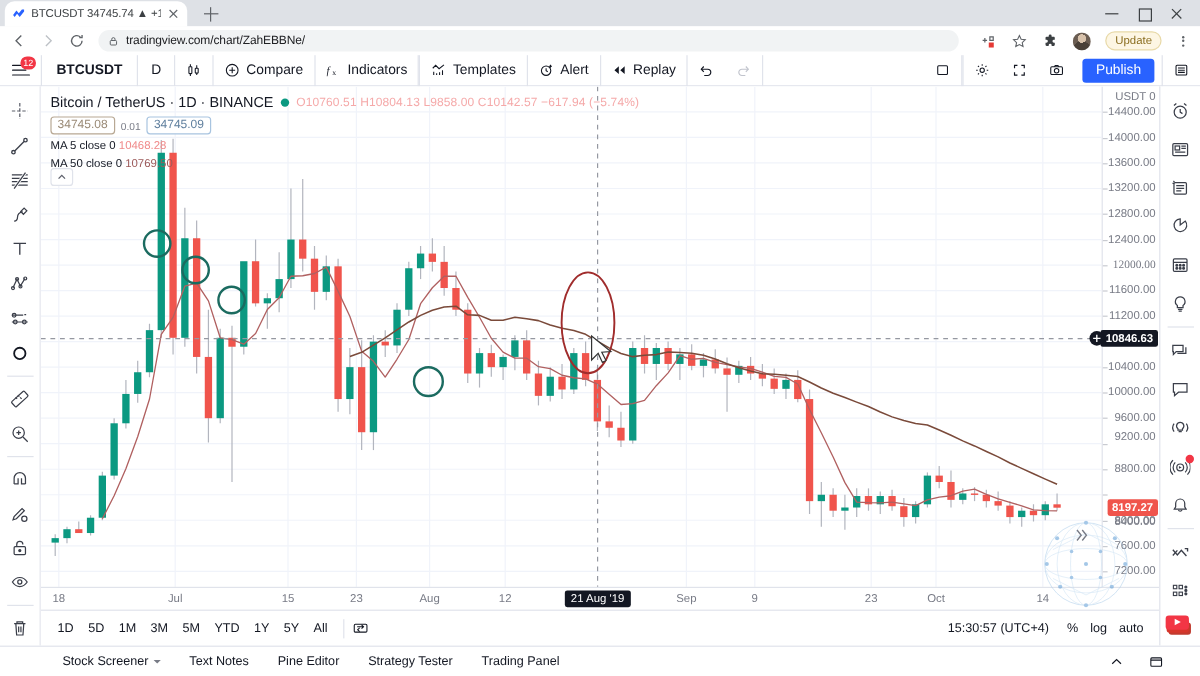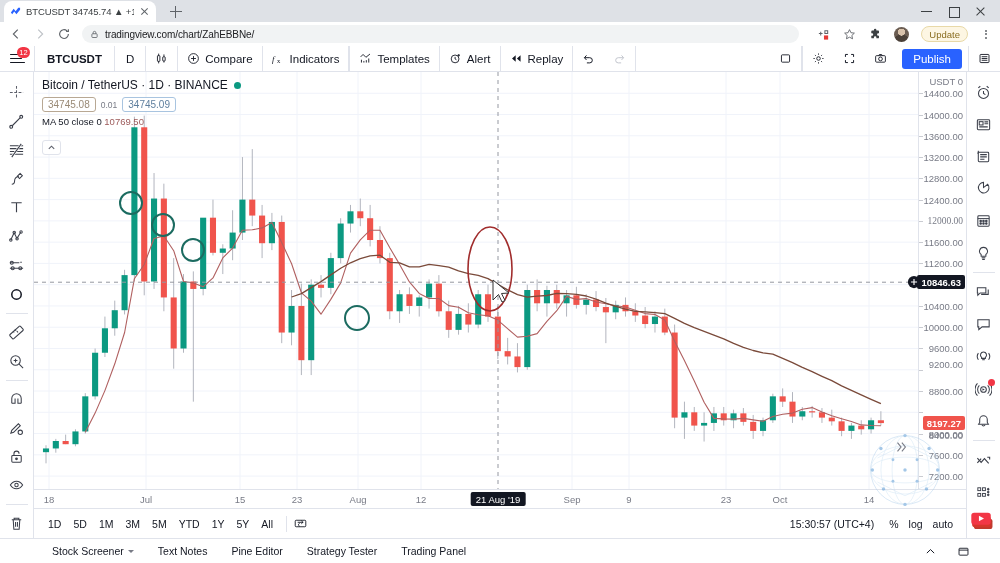--- a/index.html
+++ b/index.html
@@ -710,25 +710,30 @@
           <g>
             <path d="M459 208 L459 228 L464.5 222.5 L468 230 L471 228.5 L467.5 221.5 L475 221 Z" fill="#fff" stroke="#333" stroke-width="1"></path>
           </g>
         </svg>
     </div>
 
     <div class="legend">
       <div class="lg-row1">
         <span class="lg-title">Bitcoin / TetherUS · 1D · BINANCE</span>
         <span class="lg-dot"></span>
+        <span class="lg-ohlc">O10760.51 H10804.13 L9858.00 C10142.57 −617.94 (−5.74%)</span>
       </div>
       <div class="lg-row2">
         <span class="lg-pill">34745.08</span>
         <span class="lg-mid">0.01</span>
         <span class="lg-pill blue">34745.09</span>
+      </div>
+      <div class="lg-ma">
+        <span>MA 5 close 0</span>
+        <span class="v5">10468.28</span>
       </div>
       <div class="lg-ma">
         <span>MA 50 close 0</span>
         <span class="v50">10769.50</span>
       </div>
     </div>
     <div class="lg-collapse">
       <svg width="9" height="9" viewBox="0 0 10 10" fill="none" stroke="#5d606b" stroke-width="1.2">
           <path d="M2 6.5L5 3.5L8 6.5"></path>
         </svg>

